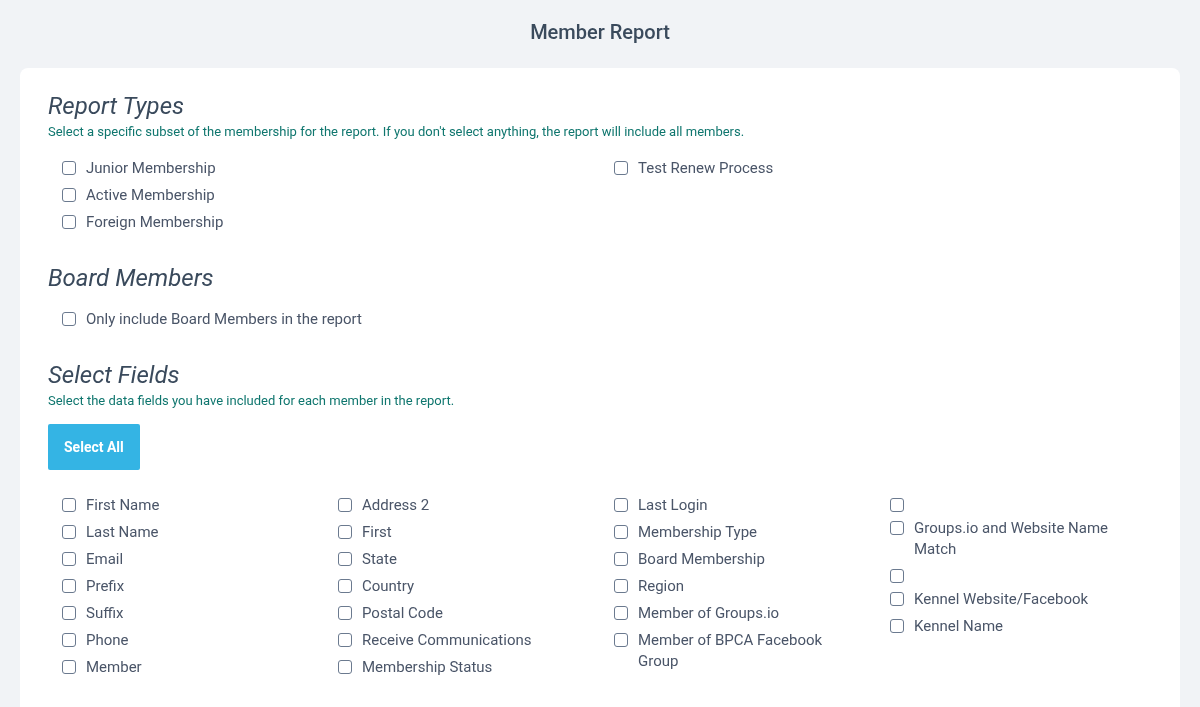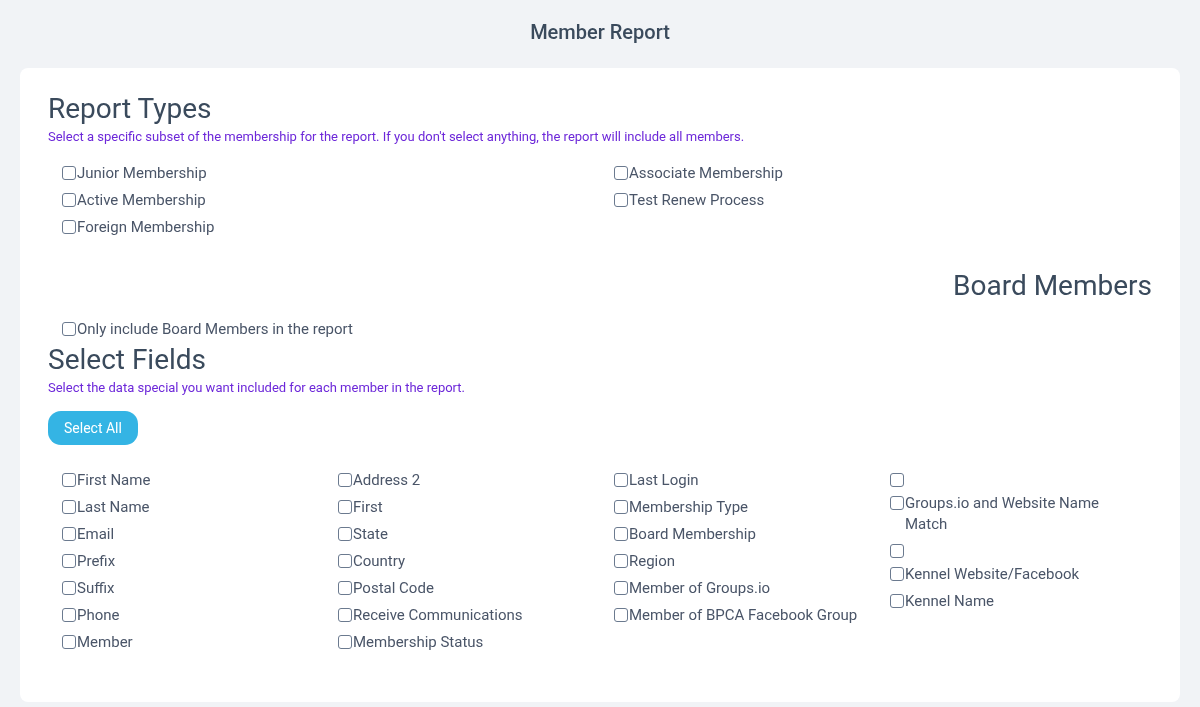--- a/index.html
+++ b/index.html
@@ -19,78 +19,79 @@
       color: #3a4a5c;
       margin-bottom: 24px;
       text-align: center;
     }
     .card {
       background: #ffffff;
       border-radius: 8px;
       padding: 24px 28px;
     }
     .section-title {
-      font-size: 28px;
+      font-size: 24px;
       font-weight: 400;
       color: #3a4a5c;
       margin-bottom: 4px;
+      font-style: italic;
     }
     .section-desc {
       font-size: 13px;
-      color: #6d28d9;
+      color: #0f766e;
       margin-bottom: 16px;
     }
     .two-col {
       display: flex;
       gap: 0;
       margin-bottom: 28px;
     }
     .two-col .col {
       flex: 1;
     }
     .checkbox-row {
       display: flex;
       align-items: flex-start;
-      gap: 1px;
+      gap: 10px;
       padding: 3px 0;
       margin-left: 14px;
     }
     .checkbox {
       width: 14px;
       height: 14px;
       border: 1.5px solid #6b7a8f;
       border-radius: 3px;
       flex-shrink: 0;
       margin-top: 3px;
       cursor: pointer;
     }
     .checkbox-label {
       font-size: 15px;
       color: #4a5568;
       line-height: 1.4;
       cursor: pointer;
     }
     .board-section {
-      text-align: right;
+      margin-bottom: 28px;
     }
     .board-section .section-title {
       margin-bottom: 14px;
     }
     .fields-section .section-title {
       margin-bottom: 4px;
     }
     .btn {
       display: inline-block;
       background: #34b4e4;
       color: #ffffff;
       border: none;
-      border-radius: 13px;
-      padding: 9px 16px;
+      border-radius: 2px;
+      padding: 15px 16px;
       font-size: 14px;
-      font-weight: 400;
+      font-weight: 700;
       cursor: pointer;
       font-family: inherit;
     }
     .select-all-wrap {
       margin: 8px 0 22px 0;
     }
     .four-col {
       display: flex;
       gap: 0;
       margin-bottom: 22px;
@@ -119,43 +120,39 @@
         <div class="checkbox-row">
           <span class="checkbox"></span>
           <span class="checkbox-label">Active Membership</span>
         </div>
         <div class="checkbox-row">
           <span class="checkbox"></span>
           <span class="checkbox-label">Foreign Membership</span>
         </div>
       </div>
       <div class="col">
-        <div class="checkbox-row">
-          <span class="checkbox"></span>
-          <span class="checkbox-label">Associate Membership</span>
-        </div>
         <div class="checkbox-row">
           <span class="checkbox"></span>
           <span class="checkbox-label">Test Renew Process</span>
         </div>
       </div>
     </div>
   </section>
 
   <section class="board-section">
     <h2 class="section-title">Board Members</h2>
     <div class="checkbox-row">
       <span class="checkbox"></span>
       <span class="checkbox-label">Only include Board Members in the report</span>
     </div>
   </section>
 
   <section class="fields-section">
     <h2 class="section-title">Select Fields</h2>
-    <p class="section-desc">Select the data special you want included for each member in the report.</p>
+    <p class="section-desc">Select the data fields you have included for each member in the report.</p>
     <div class="select-all-wrap">
       <button class="btn">Select All</button>
     </div>
 
     <div class="four-col">
       <div class="col">
         <div class="checkbox-row">
             <span class="checkbox"></span>
             <span class="checkbox-label">First Name</span>
           </div>

